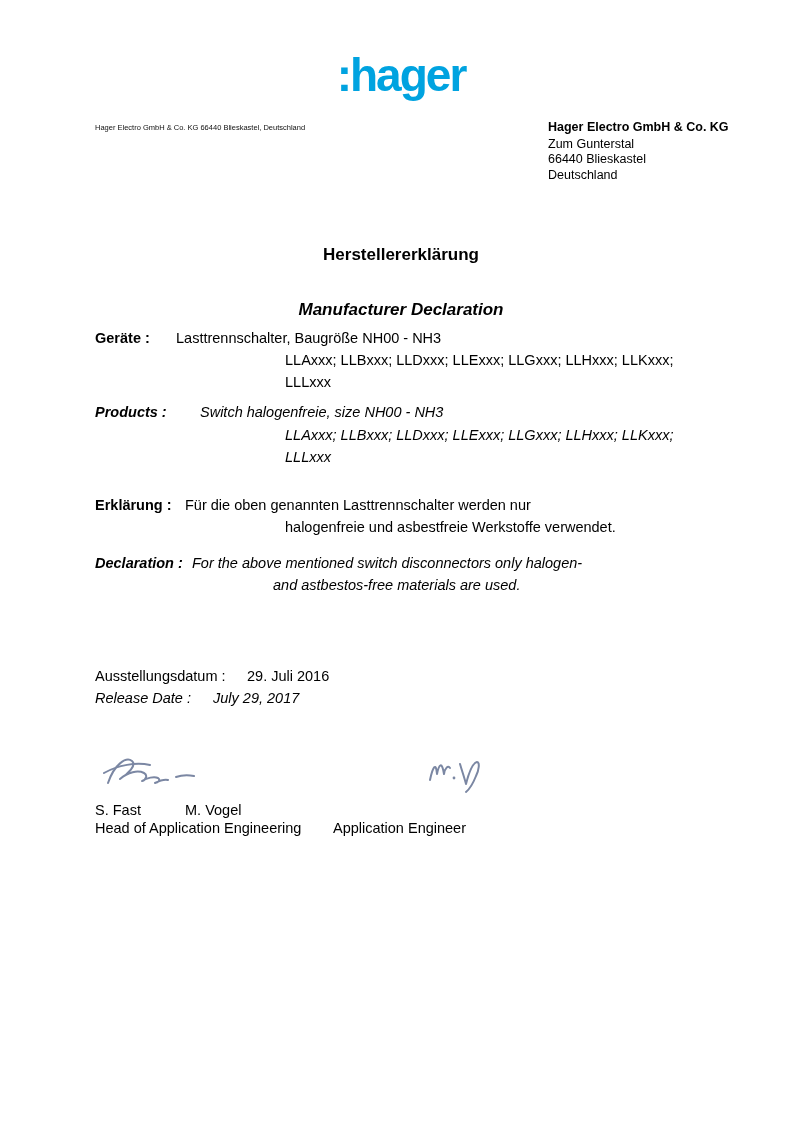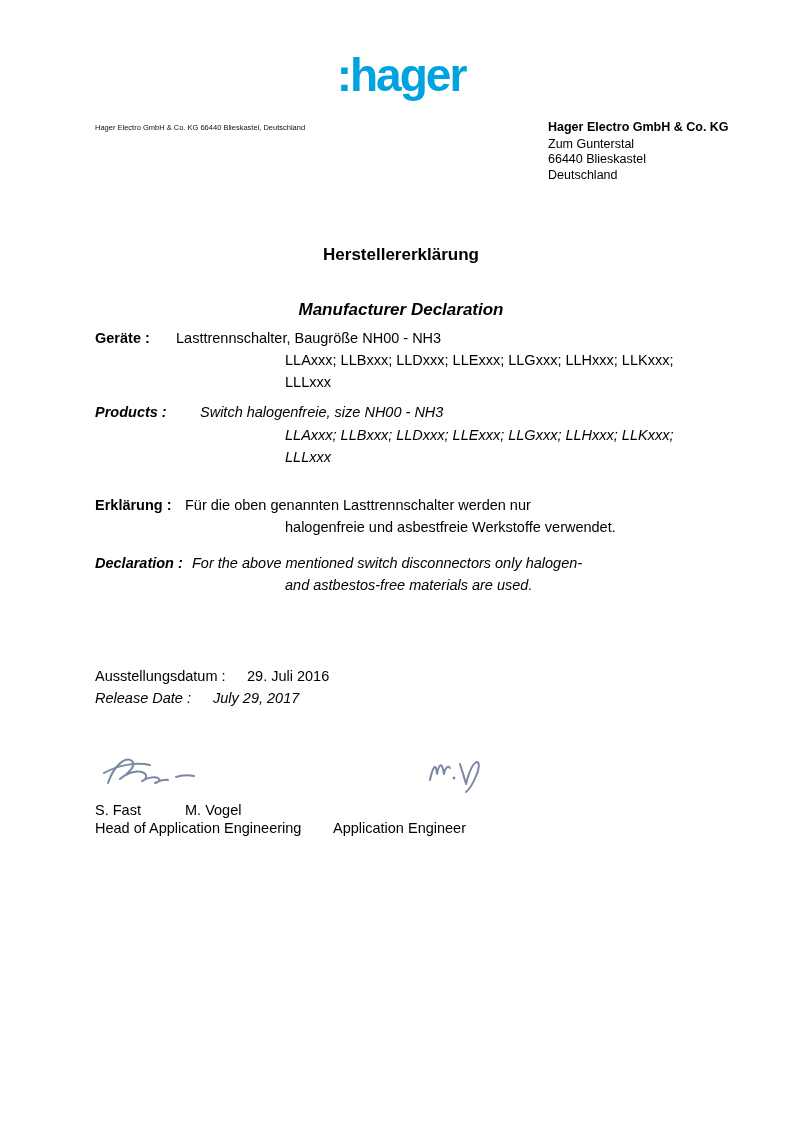--- a/index.html
+++ b/index.html
@@ -88,21 +88,21 @@
   .prod-models1 { top: 427px; left: 285px; }
   .prod-models2 { top: 449px; left: 285px; }
 
   
   .erk-label { top: 497px; left: 95px; }
   .erk-line1 { top: 497px; left: 185px; }
   .erk-line2 { top: 519px; left: 285px; }
 
   .dec-label { top: 555px; left: 95px; }
   .dec-line1 { top: 555px; left: 192px; }
-  .dec-line2 { top: 577px; left: 285px; }
+  .dec-line2 { top: 577px; left: 273px; }
 
   
   .date-de-label { top: 668px; left: 95px; }
   .date-de-value { top: 668px; left: 247px; }
   .date-en-label { top: 690px; left: 95px; }
   .date-en-value { top: 690px; left: 213px; }
 
   
   .sig-fast  { top: 752px; left: 100px; }
   .sig-vogel { top: 750px; left: 424px; }

